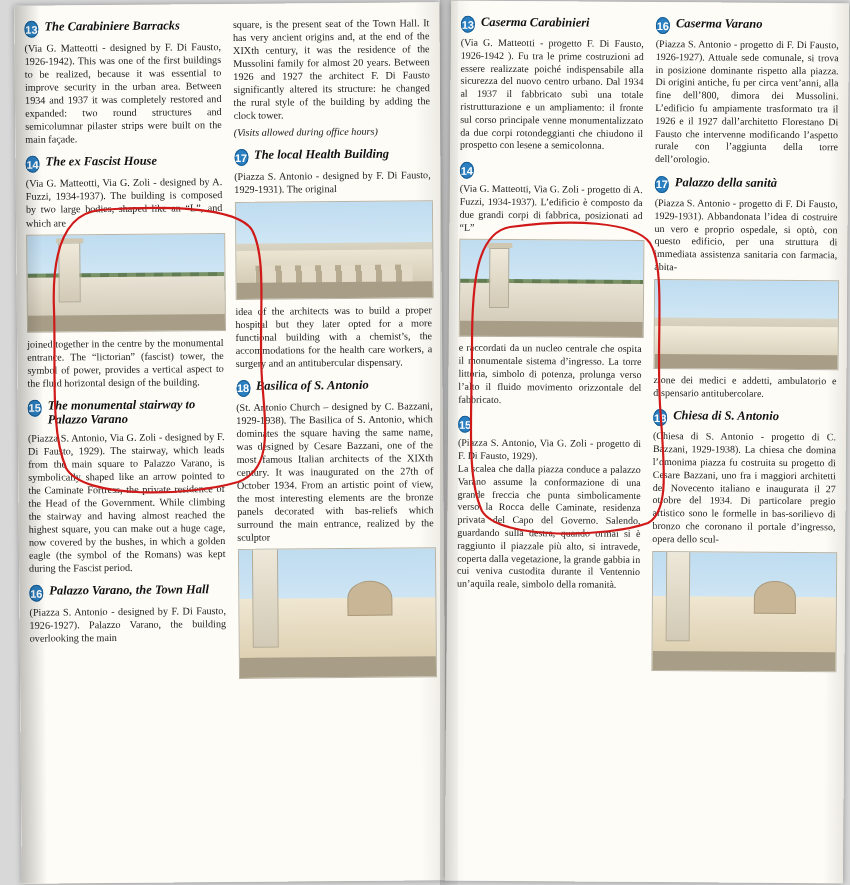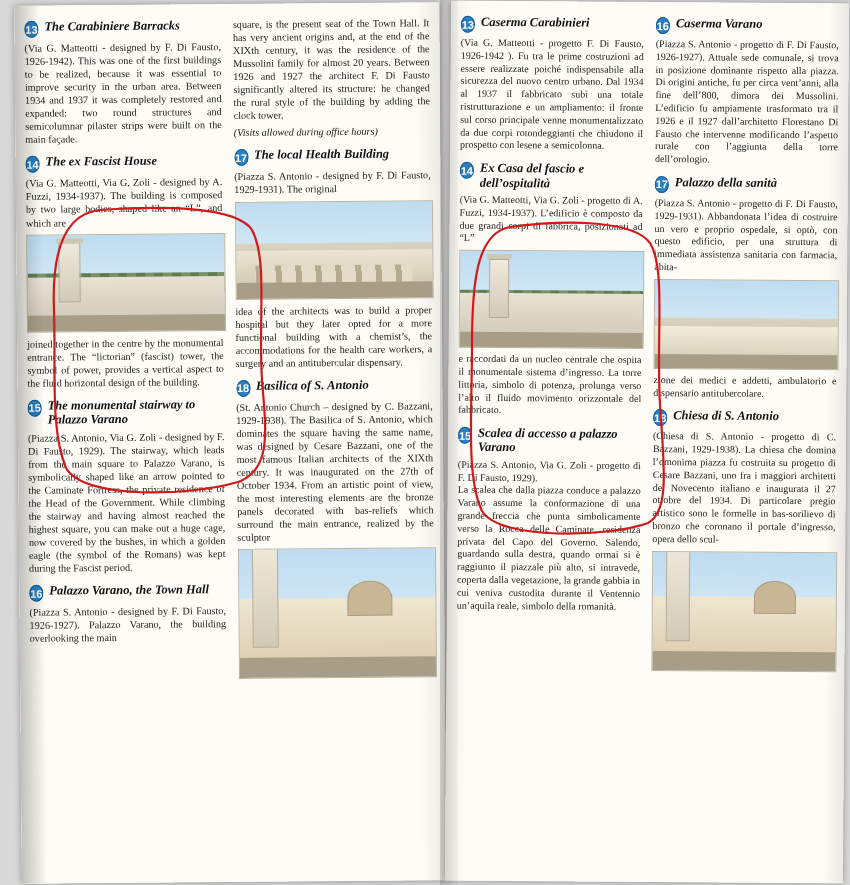--- a/index.html
+++ b/index.html
@@ -203,36 +203,34 @@
         <div class="head">
           <span class="num">13</span>
           <span class="title">Caserma Carabinieri</span>
         </div>
         <div class="body small">(Via G. Matteotti - progetto F. Di Fausto, 1926-1942 ). Fu tra le prime costruzioni ad essere realizzate poiché indispensabile alla sicurezza del nuovo centro urbano. Dal 1934 al 1937 il fabbricato subì una totale ristrutturazione e un ampliamento: il fronte sul corso principale venne monumentalizzato da due corpi rotondeggianti che chiudono il prospetto con lesene a semicolonna.</div>
       </div>
 
       <div class="sec">
         <div class="head">
           <span class="num">14</span>
-          <span class="title">Ex Casa del fascio e dell’ospitalità</span>
         </div>
         <div class="body small">(Via G. Matteotti, Via G. Zoli - progetto di A. Fuzzi, 1934-1937). L’edificio è composto da due grandi corpi di fabbrica, posizionati ad “L”</div>
         <div class="photo">
           <div class="trees"></div>
             <div class="bld"></div>
             <div class="tower"></div>
             <div class="ground"></div>
         </div>
         <div class="body small">e raccordati da un nucleo centrale che ospita il monumentale sistema d’ingresso. La torre littoria, simbolo di potenza, prolunga verso l’alto il fluido movimento orizzontale del fabbricato.</div>
       </div>
 
       <div class="sec">
         <div class="head">
           <span class="num">15</span>
-          <span class="title">Scalea di accesso a palazzo Varano</span>
         </div>
         <div class="body small">(Piazza S. Antonio, Via G. Zoli - progetto di F. Di Fausto, 1929).</div>
         <div class="body small">La scalea che dalla piazza conduce a palazzo Varano assume la conformazione di una grande freccia che punta simbolicamente verso la Rocca delle Caminate, residenza privata del Capo del Governo. Salendo, guardando sulla destra, quando ormai si è raggiunto il piazzale più alto, si intravede, coperta dalla vegetazione, la grande gabbia in cui veniva custodita durante il Ventennio un’aquila reale, simbolo della romanità.</div>
       </div>
 
     </div>
 
     <div class="col">
 
       <div class="sec">

